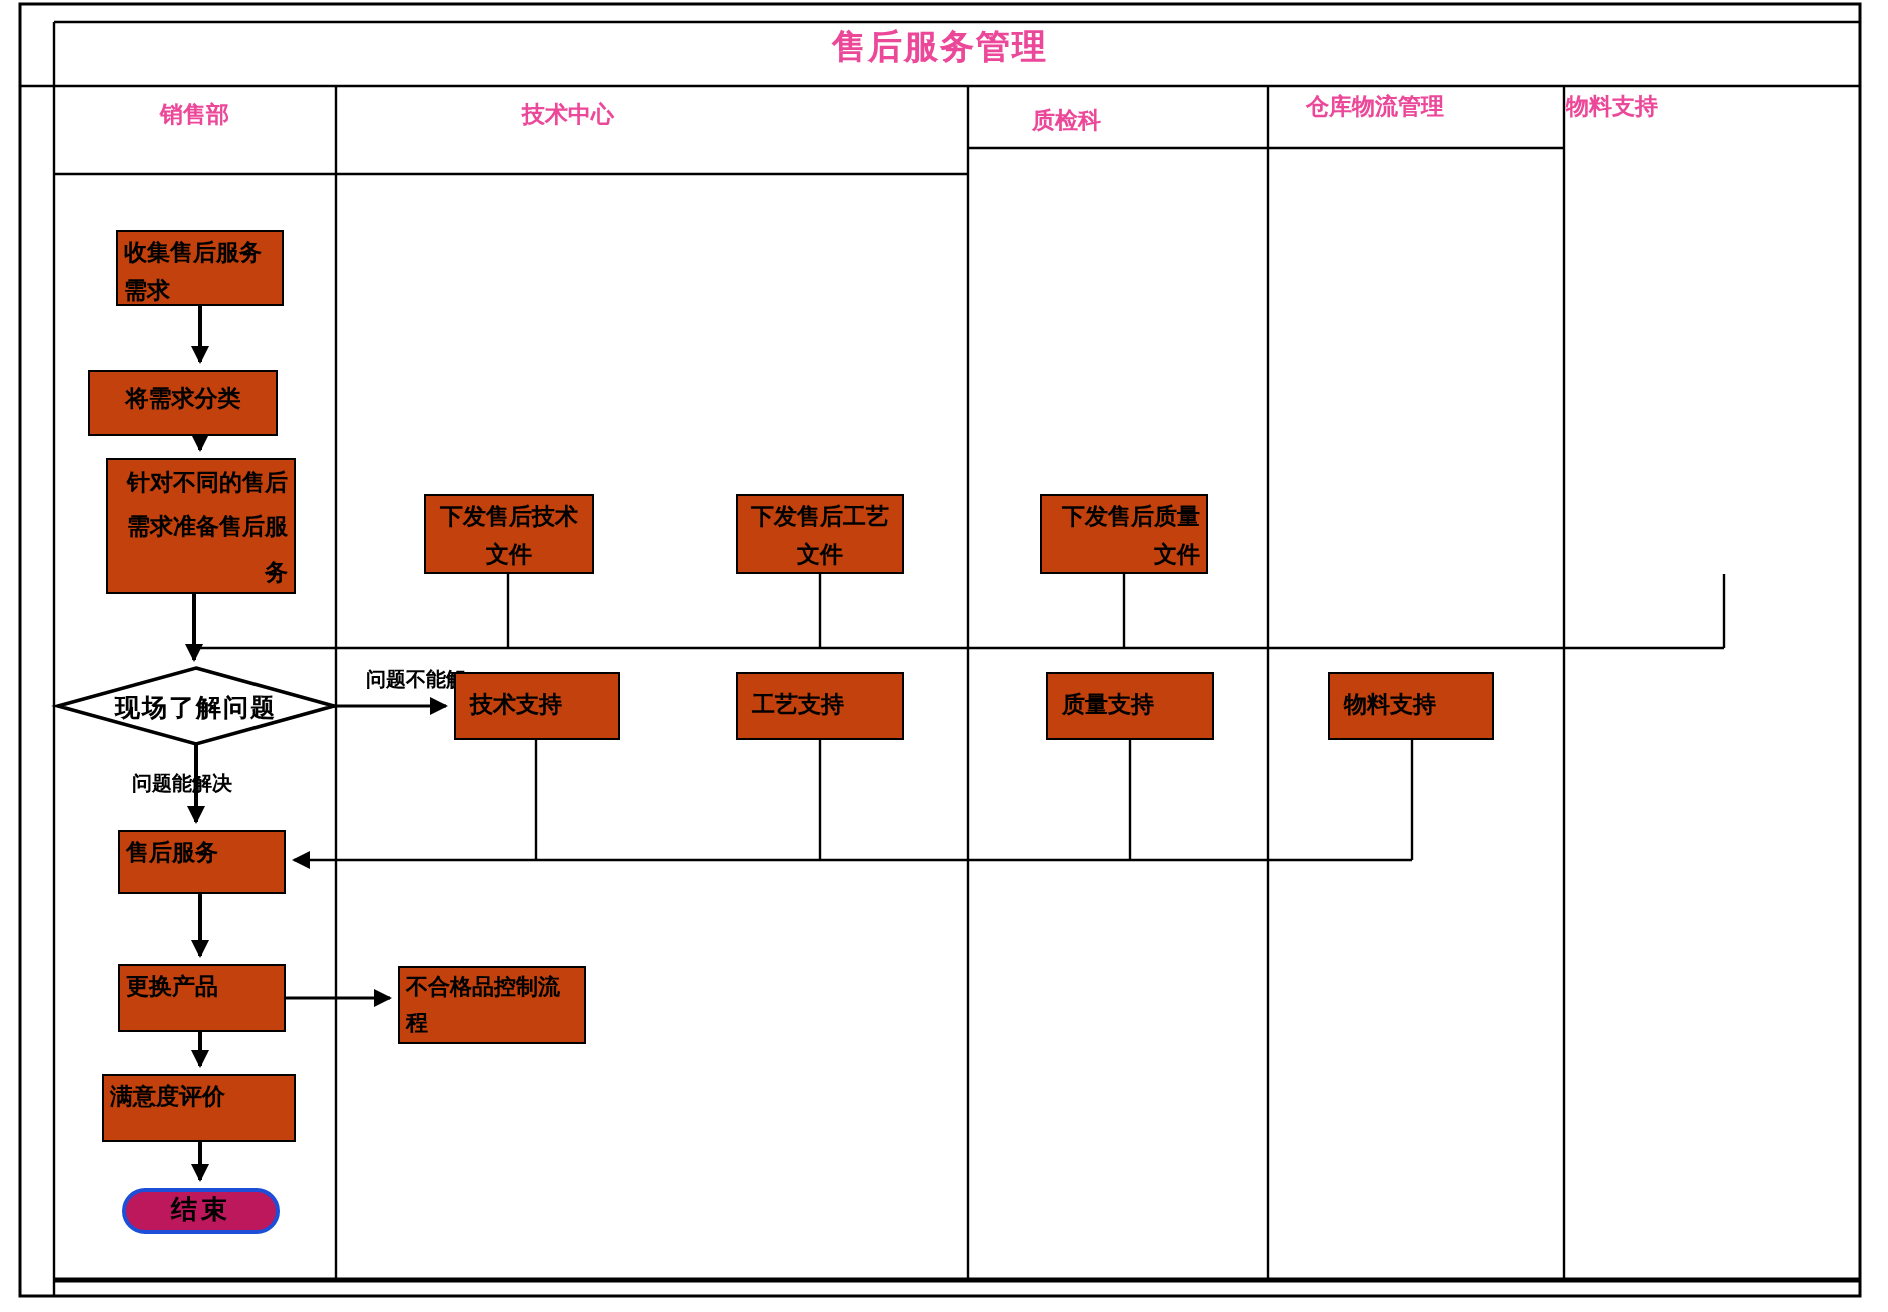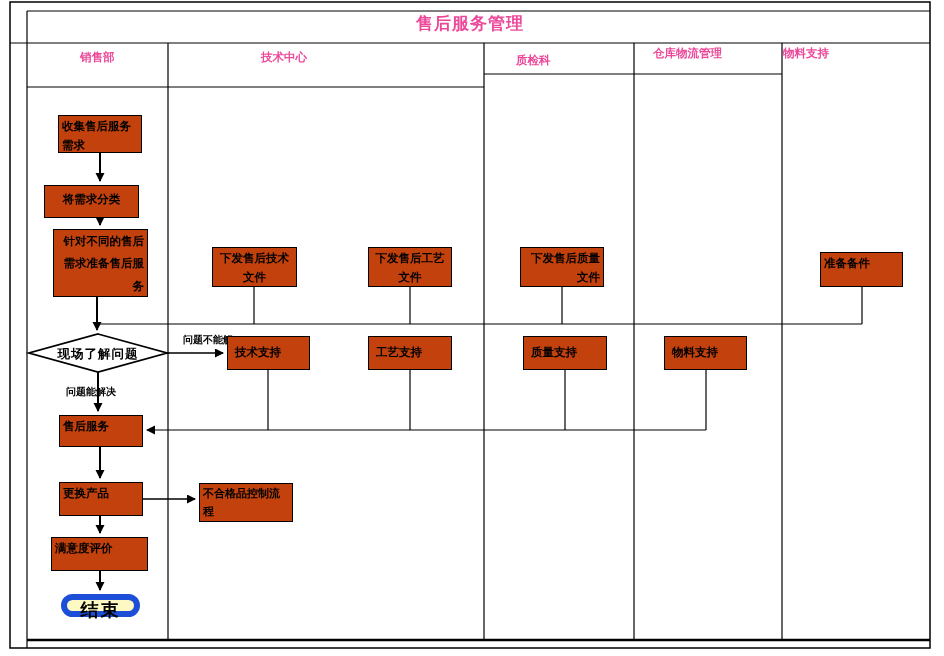--- a/index.html
+++ b/index.html
@@ -13,22 +13,22 @@
   .lane-label{font-size:11.5px;}
   .node{
     position:absolute;box-sizing:border-box;border:1.5px solid #000;background:#c2410c;
     font-size:11.5px;font-weight:bold;line-height:1.68;padding:1px 3px;color:#000;
     white-space:normal;word-break:break-all;
   }
   .node.center{text-align:center;}
   .node.tall{line-height:1.95;padding-top:0;text-align:right;}
   .node.support{padding:6px 0 0 7px;}
   .terminator{
-    position:absolute;box-sizing:border-box;border:6px solid #1d4ed8;background:#fef9c3;
-    border-radius:12px;font-size:18px;font-weight:bold;text-align:center;
+    position:absolute;box-sizing:border-box;border:2px solid #1d4ed8;background:#be185d;
+    border-radius:12px;font-size:13px;font-weight:bold;text-align:center;
     line-height:20px;letter-spacing:2px;
   }
   .diamond-label{
     position:absolute;font-size:12.5px;font-weight:bold;text-align:center;
     letter-spacing:1px;
   }
   .edge-label{position:absolute;font-size:10px;font-weight:bold;white-space:nowrap;}
 </style>
 </head>
 <body>
@@ -88,21 +88,20 @@
   <div class="txt lane-label" style="left:653px;top:46px;">仓库物流管理</div>
   <div class="txt lane-label" style="left:783px;top:46px;">物料支持</div>
 
   <div class="node" style="left:58px;top:115px;width:84px;height:38px;">收集售后服务需求</div>
   <div class="node center" style="left:44px;top:185px;width:95px;height:33px;padding-top:4px;">将需求分类</div>
   <div class="node center tall" style="left:53px;top:229px;width:95px;height:68px;">针对不同的售后需求准备售后服务</div>
 
   <div class="node center" style="left:212px;top:247px;width:85px;height:40px;">下发售后技术文件</div>
   <div class="node center" style="left:368px;top:247px;width:84px;height:40px;">下发售后工艺文件</div>
   <div class="node center" style="left:520px;top:247px;width:84px;height:40px;text-align:right;">下发售后质量文件</div>
-  <div class="node" style="left:820px;top:252px;width:83px;height:35px;">准备备件</div>
 
   <div class="diamond-label" style="left:40px;top:346px;width:116px;">现场了解问题</div>
   <div class="edge-label" style="left:154px;top:333px;padding-left:29px;">问题不能解</div>
   <div class="edge-label" style="left:66px;top:385px;">问题能解决</div>
 
   <div class="node support" style="left:227px;top:336px;width:83px;height:34px;">技术支持</div>
   <div class="node support" style="left:368px;top:336px;width:84px;height:34px;">工艺支持</div>
   <div class="node support" style="left:523px;top:336px;width:84px;height:34px;">质量支持</div>
   <div class="node support" style="left:664px;top:336px;width:83px;height:34px;">物料支持</div>
 

